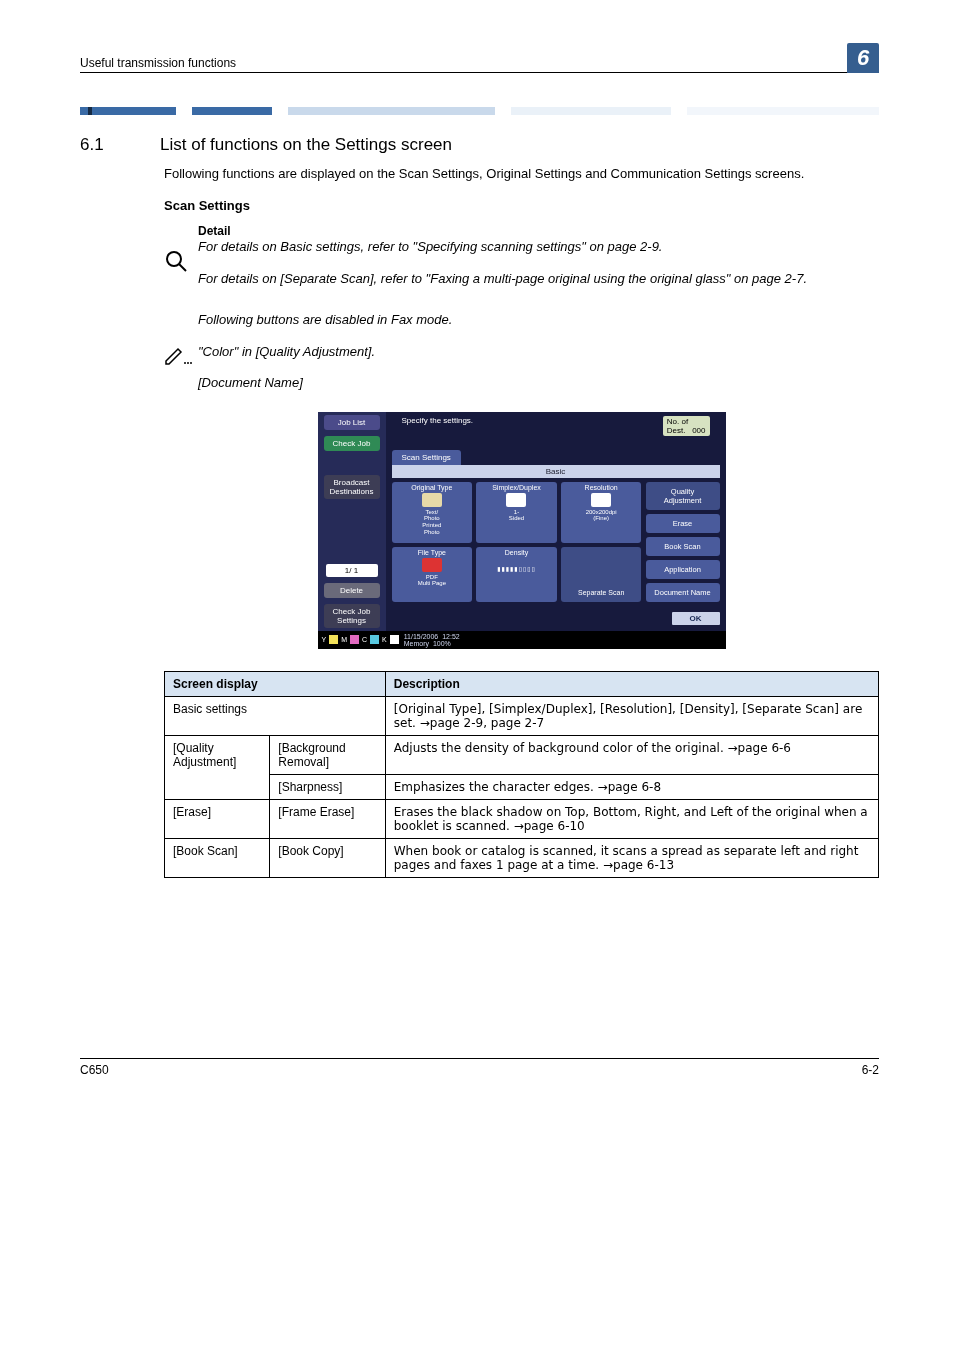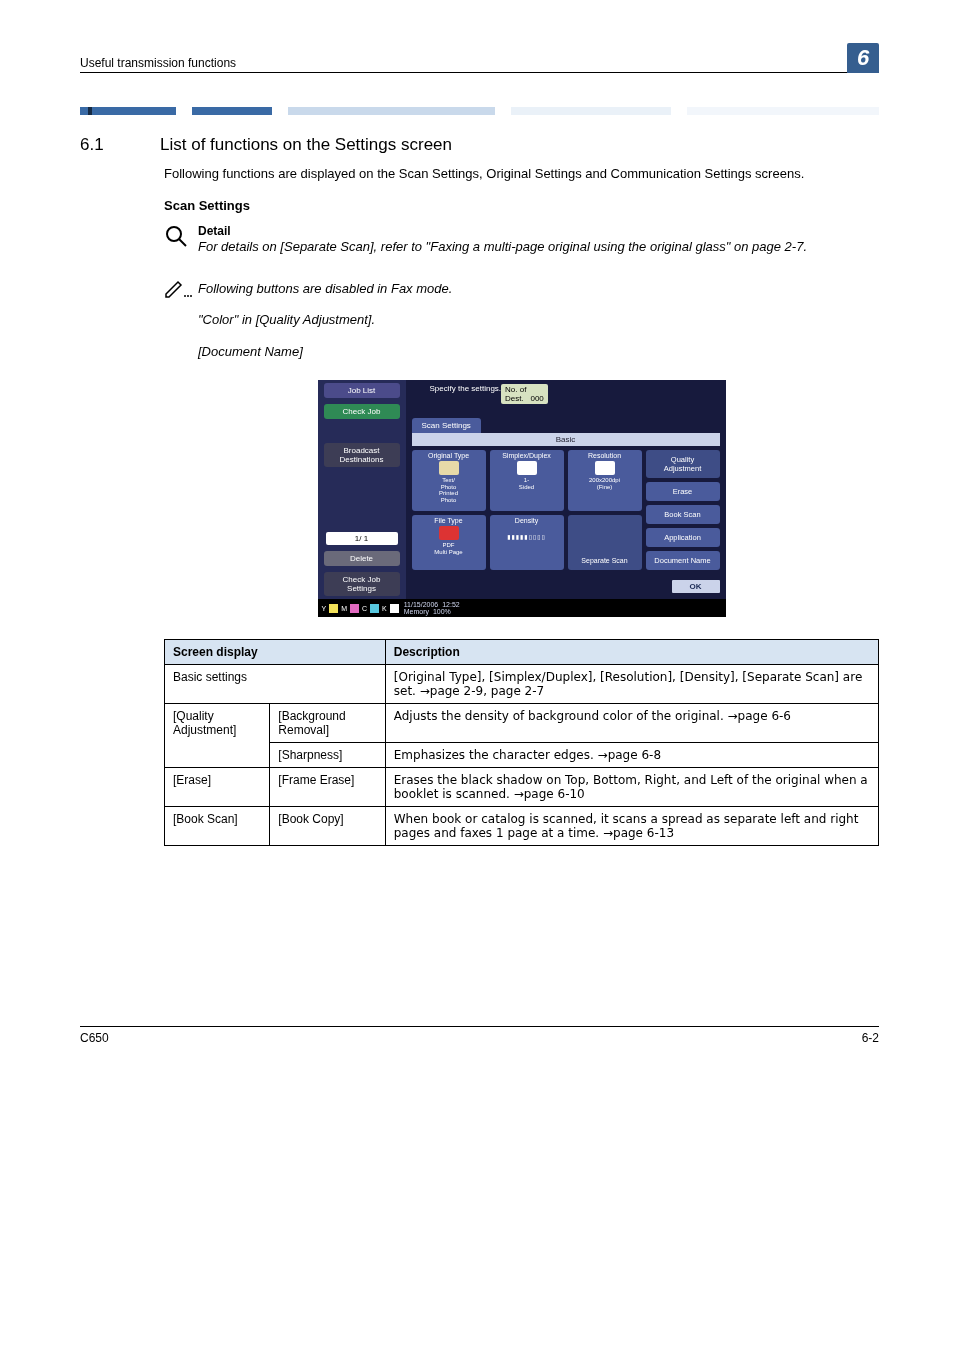--- a/index.html
+++ b/index.html
@@ -17,39 +17,39 @@
   .running-right { display:inline-flex; align-items:center; justify-content:center; width:32px; height:30px; background:#355e8f; color:#fff; font-weight:bold; font-size:22px; font-style:italic; border-radius:2px 2px 0 0; position:relative; top:3px; }
   .deco-bar { height:8px; margin-bottom:20px; background:linear-gradient(to right,#3a6aa5 0 12%, transparent 12% 14%, #3a6aa5 14% 24%, transparent 24% 26%, #c9d9eb 26% 52%, transparent 52% 54%, #eaf1f8 54% 74%, transparent 74% 76%, #f2f6fb 76% 100%); position:relative; }
   .deco-bar::before { content:""; position:absolute; left:8px; top:0; width:4px; height:8px; background:#162a44; }
   h1.chapter { font-size:24px; font-weight:bold; margin:0 0 22px 0; }
   h1.chapter .num { display:inline-block; width:80px; }
   h2.section { font-size:17px; font-weight:normal; margin:0 0 10px 0; }
   h2.section .num { display:inline-block; width:80px; }
   .body-indent { margin-left:84px; }
   p { margin:0 0 14px 0; line-height:1.35; }
   .subhead { font-weight:bold; font-size:13px; margin:6px 0 8px 0; }
-  .icon-block { display:flex; align-items:flex-start; gap:6px; margin-top:10px; }
+  .icon-block { display:flex; align-items:center; gap:6px; margin-top:10px; }
   .icon-svg { width:28px; flex:0 0 28px; }
   .icon-body { flex:1; }
   .icon-title { font-weight:bold; font-size:12px; }
   .italic { font-style:italic; }
 
   
   .panel-wrap { width:408px; margin:6px auto 22px auto; font-size:9px; color:#fff; }
   .panel-top { display:flex; }
-  .panel-left { width:88px; background:#262b58; display:flex; flex-direction:column; }
+  .panel-left { width:68px; background:#262b58; display:flex; flex-direction:column; }
   .pill { margin:3px 6px; padding:3px 0; text-align:center; border-radius:3px; font-size:8px; }
   .pill.purple { background:#4b4b8a; }
   .pill.green { background:#2f8a55; }
   .pill.grey { background:#6a6a7a; }
   .pill.darkgrey { background:#3d3d55; }
   .panel-left-spacer { flex:1; }
   .page-ind { background:#fff; color:#000; margin:3px 8px; text-align:center; font-size:8px; padding:2px 0; border-radius:2px;}
   .panel-right { flex:1; background:#171a3d; display:flex; flex-direction:column; }
-  .panel-head { display:flex; justify-content:flex-start; padding:4px 24px; font-size:8px; }
+  .panel-head { display:flex; justify-content:space-between; padding:4px 16px; font-size:8px; }
   .nod { background:#d7e2c1; color:#000; padding:1px 4px; border-radius:2px; }
   .scan-tab { margin:10px 6px 0 6px; }
   .tab-lbl { display:inline-block; background:#4a5b9c; padding:3px 10px; border-radius:3px 3px 0 0; font-size:8px;}
   .basic-bar { background:#cbd3ea; color:#223; text-align:center; font-size:8px; padding:2px 16px; margin:0 6px;}
   .grid-area { display:flex; padding:4px 6px 6px 6px; gap:4px;}
   .col-main { flex:1; display:grid; grid-template-columns:repeat(3,1fr); grid-auto-rows:auto; gap:4px;}
   .cell { background:#4a5b9c; border-radius:3px; padding:2px 3px 4px 3px; display:flex; flex-direction:column; align-items:center; justify-content:flex-start; min-height:46px; }
   .cell .hdr { font-size:7px; margin-bottom:2px; text-align:center;}
   .cell .ico { width:20px; height:14px; background:#e6d9a8; margin-bottom:2px; border-radius:2px;}
   .cell .sub { font-size:6px; text-align:center; line-height:1.1;}
@@ -93,20 +93,21 @@
 
     <div class="icon-block">
       <div class="icon-svg">
         <svg viewBox="0 0 24 24" width="24" height="24">
             <circle cx="10" cy="10" r="7" fill="none" stroke="#000" stroke-width="2"></circle>
             <line x1="15" y1="15" x2="22" y2="22" stroke="#000" stroke-width="2"></line>
           </svg>
       </div>
       <div class="icon-body">
         <div class="icon-title">Detail</div>
+        <p class="italic">For details on Basic settings, refer to "Specifying scanning settings" on page 2-9.</p>
         <p class="italic">For details on [Separate Scan], refer to "Faxing a multi-page original using the original glass" on page 2-7.</p>
       </div>
     </div>
 
     <div class="icon-block">
       <div class="icon-svg">
         <svg viewBox="0 0 28 20" width="28" height="20">
             <path d="M2 14 L14 2 L17 5 L5 17 L2 17 Z" fill="none" stroke="#000" stroke-width="1.5"></path>
             <circle cx="21" cy="16" r="1" fill="#000"></circle>
             <circle cx="24" cy="16" r="1" fill="#000"></circle>

